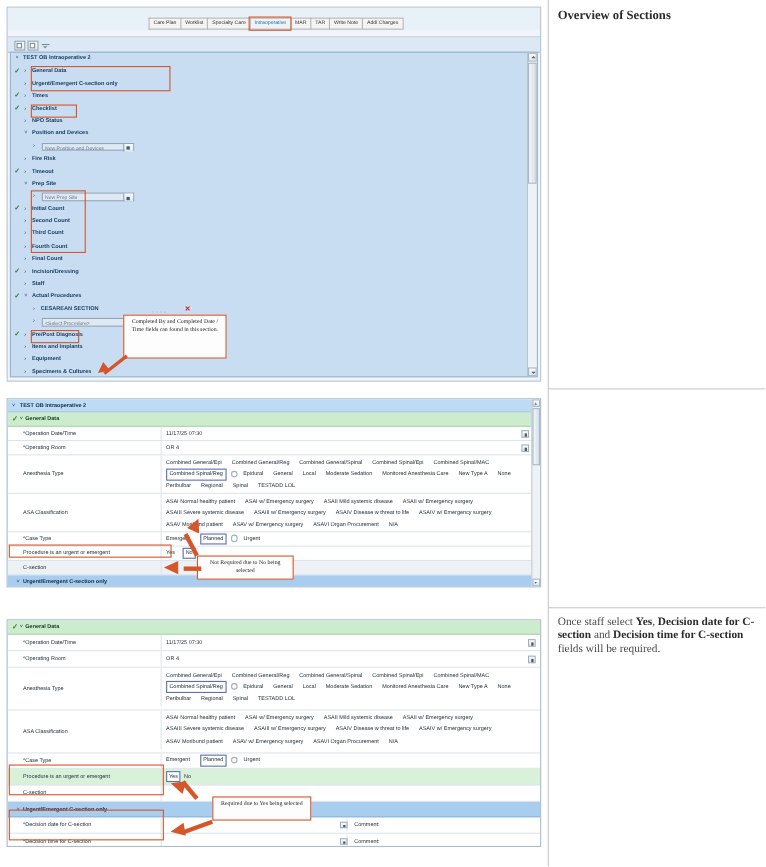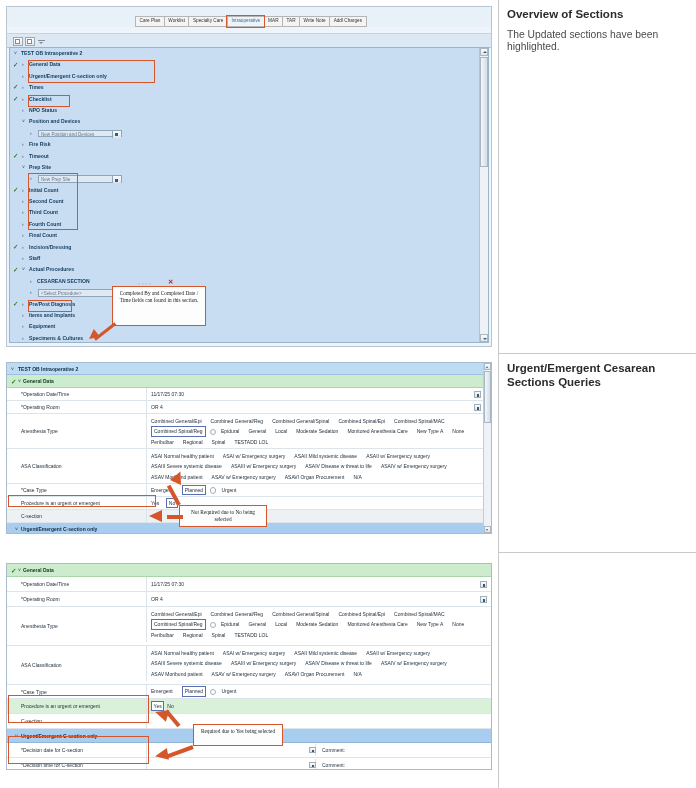--- a/index.html
+++ b/index.html
@@ -1,21 +1,21 @@
 <!DOCTYPE html>
 <html><head>
 <meta charset="utf-8">
 <style>
   html,body{margin:0;padding:0;background:#ffffff;}
   body{width:696px;height:788px;position:relative;font-family:"Liberation Sans",sans-serif;font-size:5.2px;color:#1a1a1a;-webkit-font-smoothing:none;}
   .page{position:relative;width:696px;height:788px;overflow:hidden;background:#fff;}
 
   
   .rightcol{position:absolute;left:498px;top:0;width:198px;height:788px;border-left:1px solid #c9c9c9;box-sizing:border-box;}
-  .note{position:absolute;left:8px;width:182px;font-family:Liberation Sans, sans-serif;color:#3a3a3a;}
+  .note{position:absolute;left:8px;width:182px;font-family:Liberation Serif, serif;color:#3a3a3a;}
   .note h3{margin:0 0 7px 0;font-size:11.5px;font-weight:bold;color:#2b2b2b;line-height:1.18;}
   .note p{margin:0;font-size:10.3px;line-height:1.21;color:#4a4a4a;}
   .note p b{color:#2b2b2b;}
 
   .hsep{position:absolute;left:498px;width:198px;height:0;border-top:1px solid #c9c9c9;}
 
   
   .panel{position:absolute;background:#ffffff;border:1px solid #9fb4c7;box-sizing:border-box;overflow:hidden;}
 
   
@@ -110,27 +110,30 @@
   .plain{display:inline-block;margin-right:7px;}
 </style>
 </head>
 <body>
 
 <div class="page">
 
   <div class="rightcol">
     <div class="note" style="top:8px;">
       <h3>Overview of Sections</h3>
-      <p>The Updated sections have been highlighted.</p>
     </div>
 
     <div class="note" style="top:362px;">
-      <h3>Urgent/Emergent Cesarean Sections Queries</h3>
-    </div>
-
+    </div>
+
+    <div class="note" style="top:560px;">
+      <p>
+        <span>Once staff select </span><b>Yes</b><span>, </span><b>Decision date for C-section</b><span> and </span><b>Decision time for C-section</b><span> fields will be required.</span>
+      </p>
+    </div>
   </div>
   <div class="hsep" style="top:353px;"></div>
   <div class="hsep" style="top:552px;"></div>
 
   <div class="panel" id="panel1">
     <div class="tabbar">
       <div class="tabs" id="tabs-host">
           <div class="tab">Care Plan</div>
           <div class="tab">Worklist</div>
           <div class="tab">Specialty Care</div>

